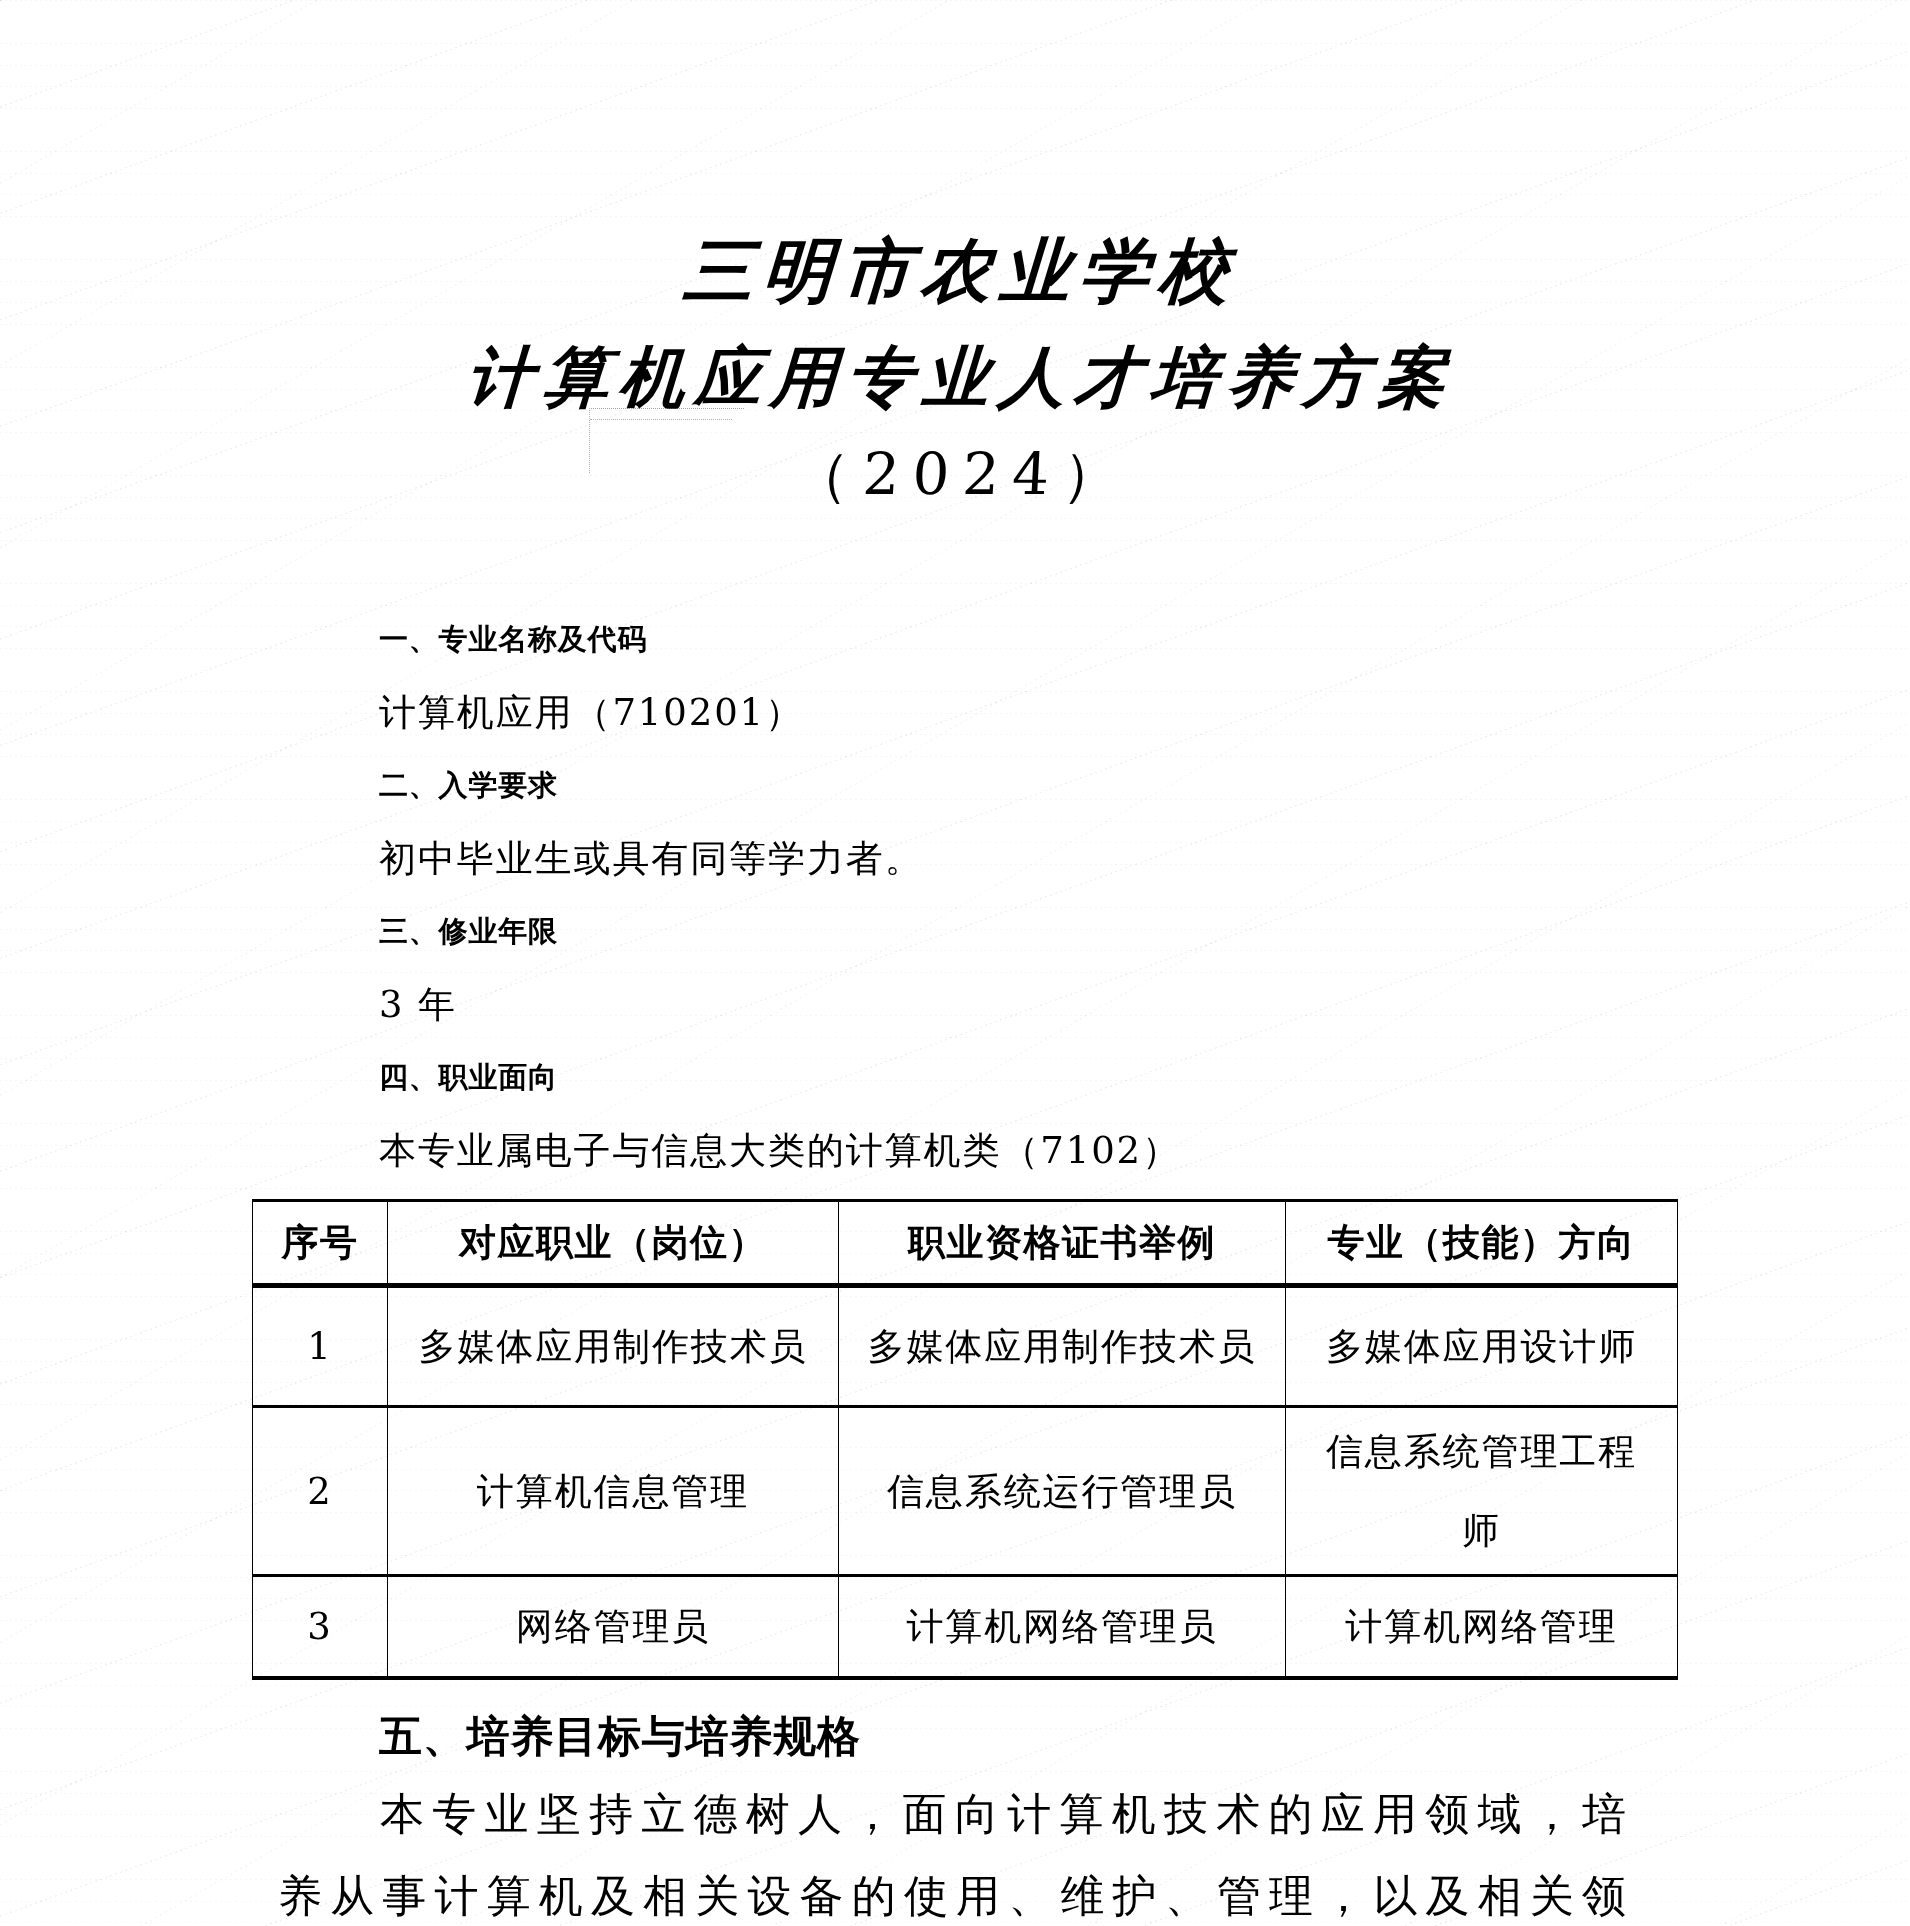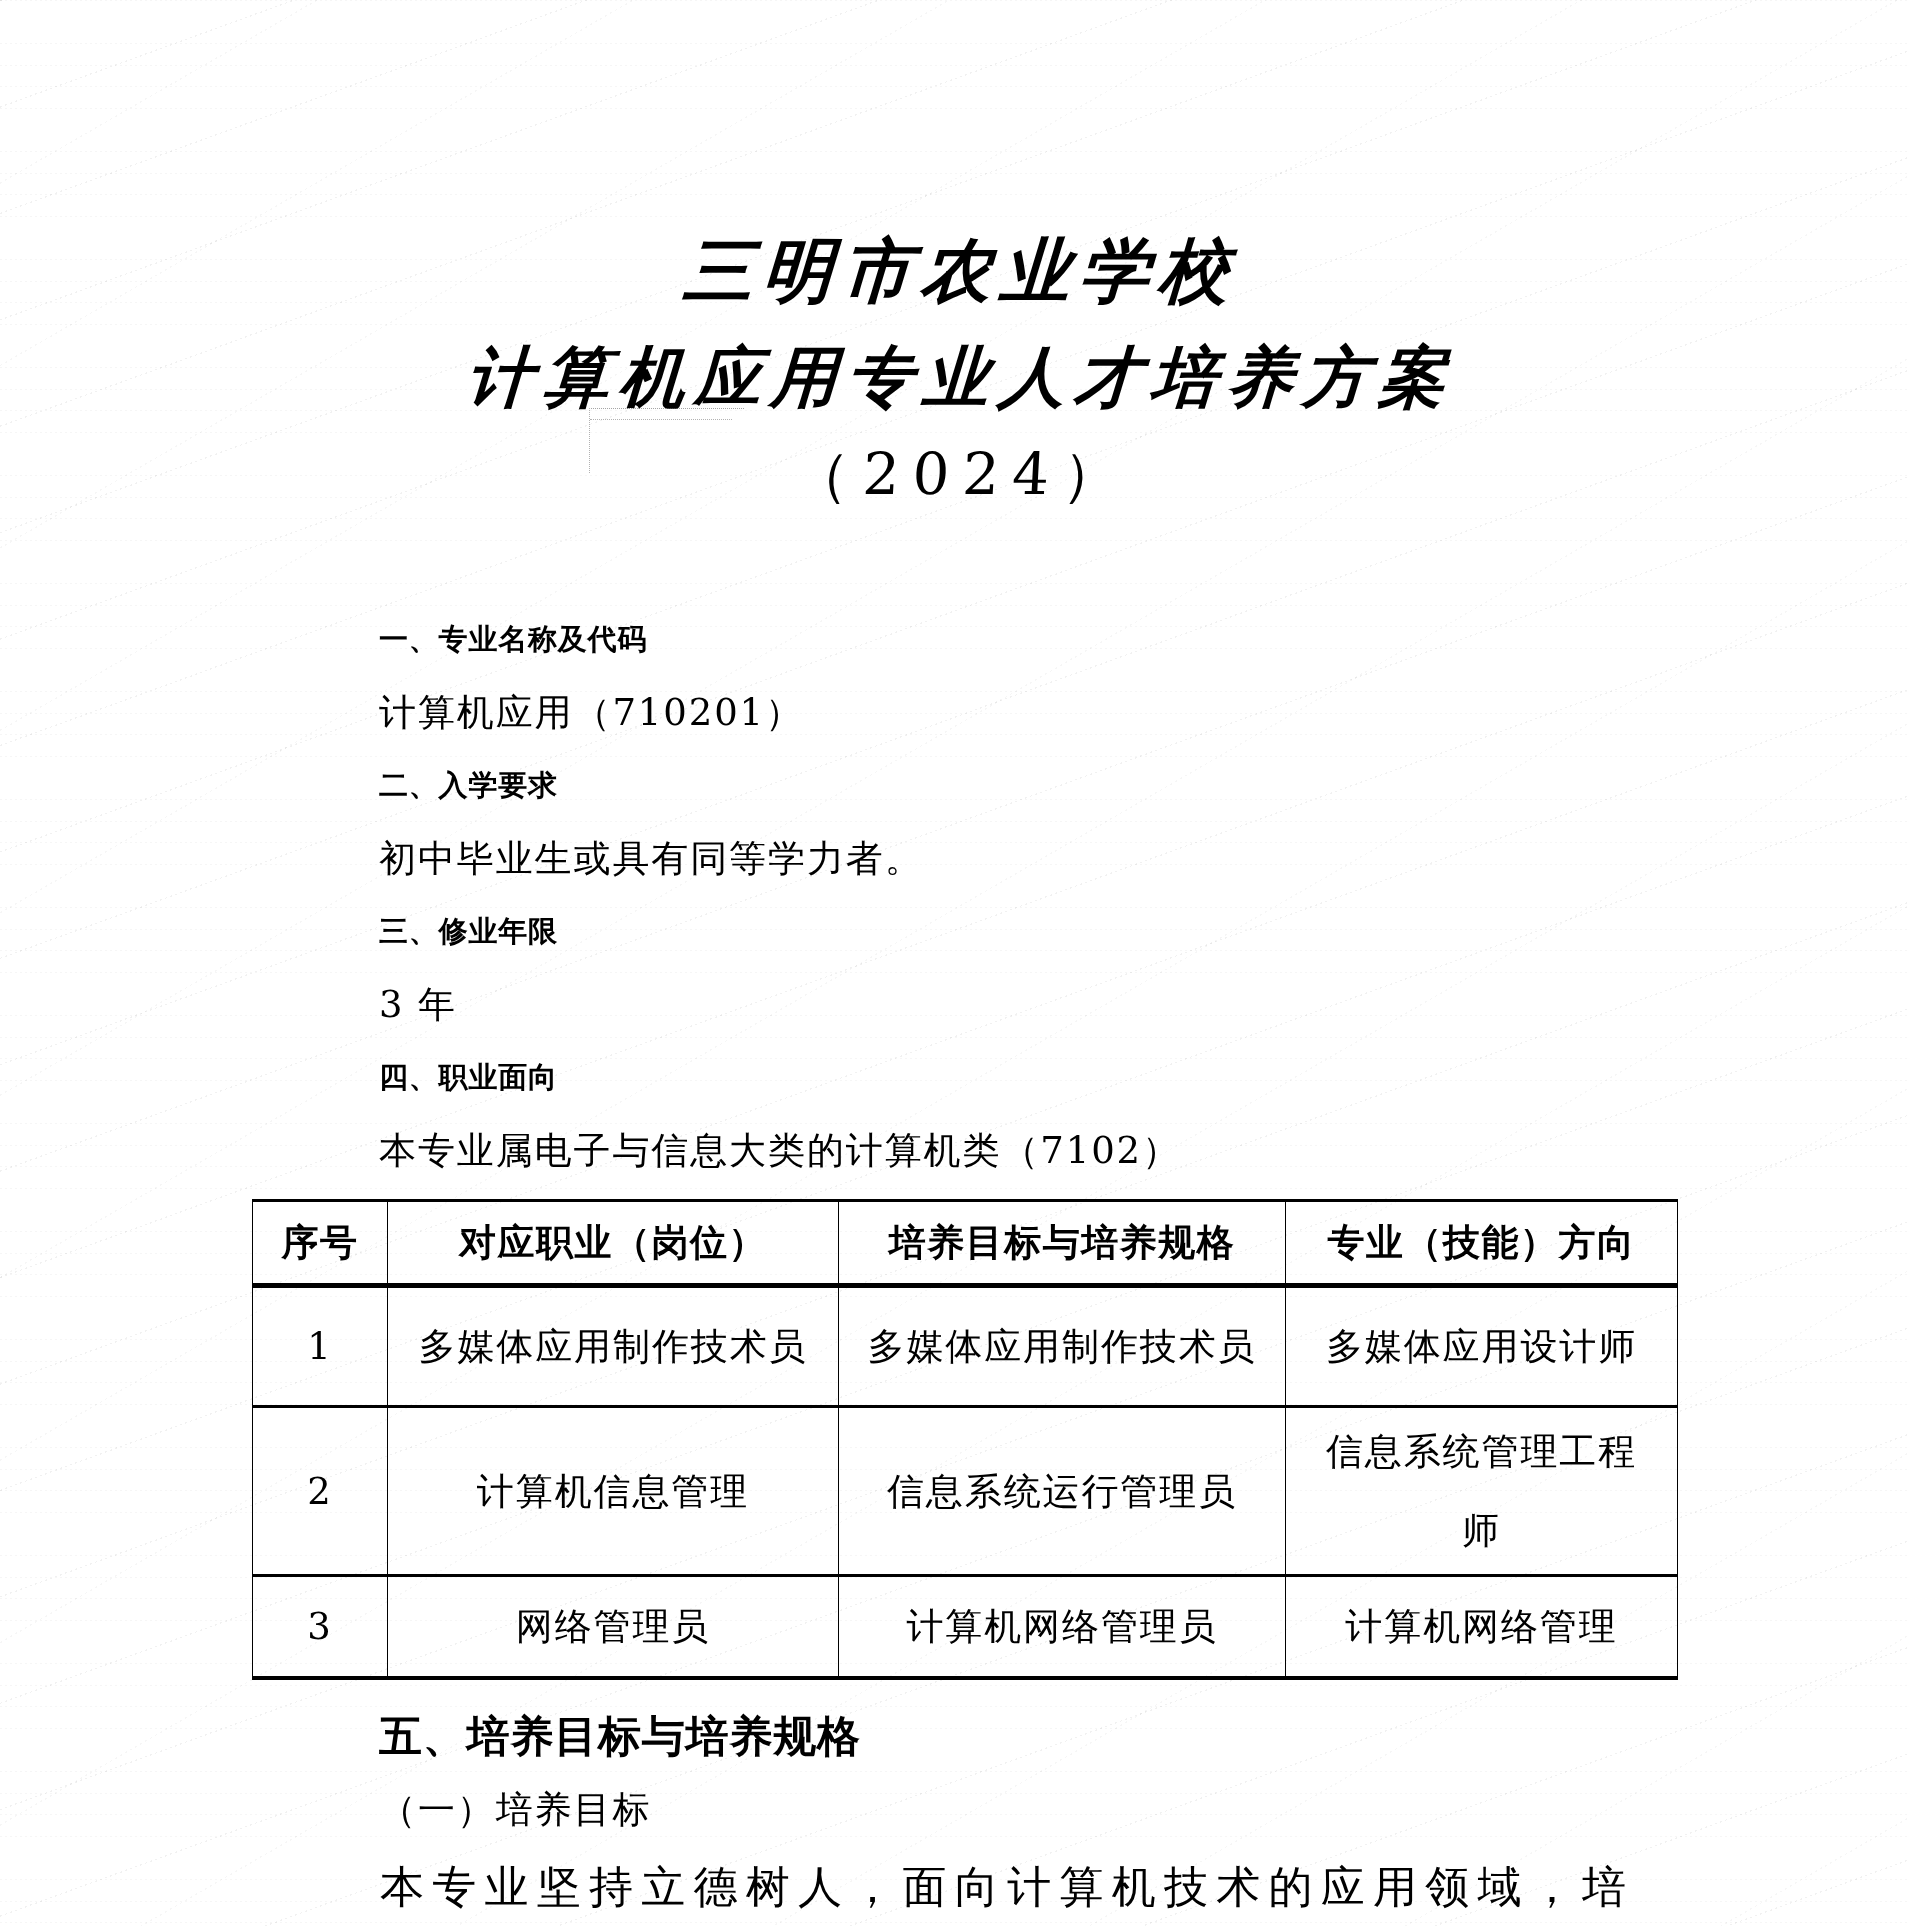--- a/index.html
+++ b/index.html
@@ -193,21 +193,21 @@
         <colgroup>
           <col class="c1">
             <col class="c2">
             <col class="c3">
             <col class="c4">
         </colgroup>
         <thead>
           <tr>
             <th>序号</th>
             <th>对应职业（岗位）</th>
-            <th>培养目标与培养规格</th>
+            <th>职业资格证书举例</th>
             <th>专业（技能）方向</th>
           </tr>
         </thead>
         <tbody>
           <tr class="r1">
             <td>1</td>
             <td>多媒体应用制作技术员</td>
             <td>多媒体应用制作技术员</td>
             <td class="dir">多媒体应用设计师</td>
           </tr>
@@ -220,20 +220,19 @@
           <tr class="r3">
             <td>3</td>
             <td>网络管理员</td>
             <td>计算机网络管理员</td>
             <td class="dir">计算机网络管理</td>
           </tr>
         </tbody>
       </table>
 
       <div class="h h5" style="margin-top:20px;">五、培养目标与培养规格</div>
-      <div class="b">（一）培养目标</div>
       <div class="para">本专业坚持立德树人，面向计算机技术的应用领域，培养从事计算机及相关设备的使用、维护、管理，以及相关领域的软件与硬件操作、办公应用、网络应用、多媒体应用和信息处理等操作或产品销售，德智体美全面发展的高素质劳动者和技能型人才。</div>
 
     </div>
   </div>
 
 </div>
 
 
 </body></html>

